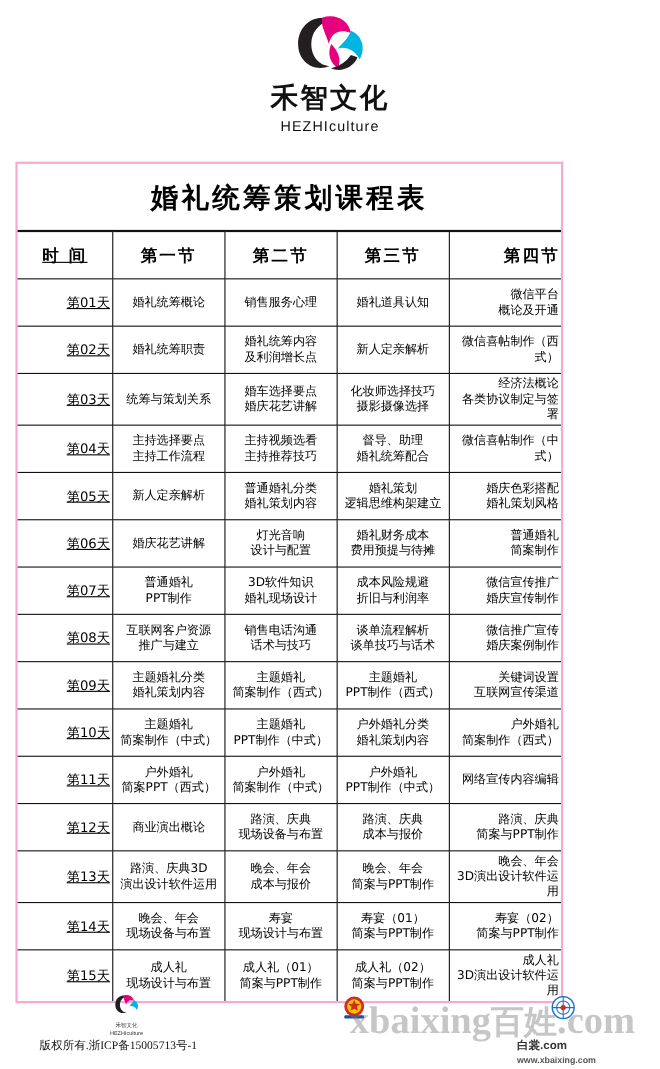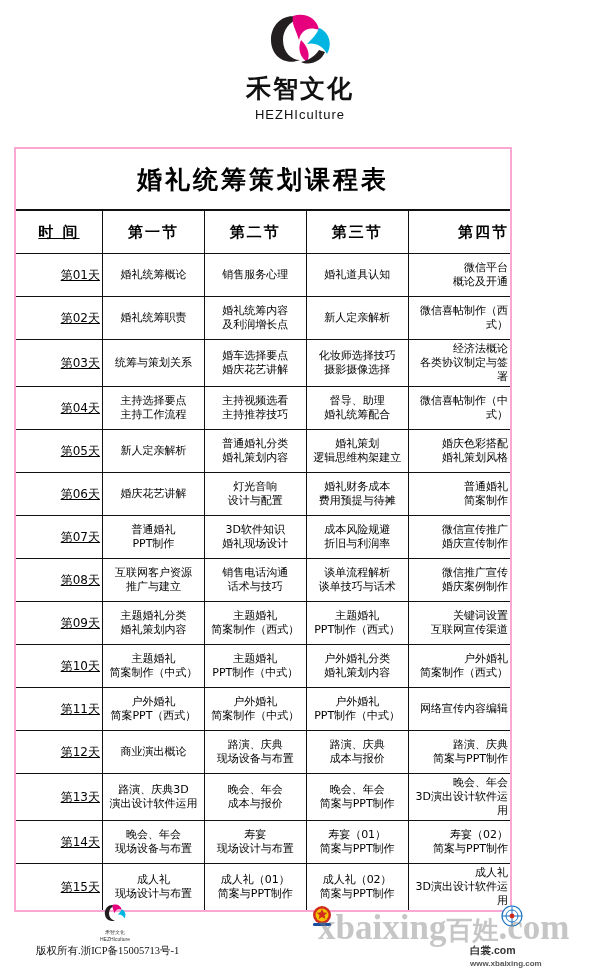--- a/index.html
+++ b/index.html
@@ -156,21 +156,21 @@
     font-size: 35px;
     font-weight: bold;
     color: rgba(120,120,120,0.42);
     letter-spacing: 0px;
     font-family: "Liberation Serif", serif;
     white-space: nowrap;
     pointer-events: none;
   }
   .watermark .cn {
     font-family: "DejaVu Sans", sans-serif;
-    font-size: 26px;
+    font-size: 30px;
     text-align: right;
   }
 </style>
 </head>
 <body>
 
 <div class="header">
   <div class="logo-mark">
     <svg width="74" height="58" viewBox="0 0 74 58" xmlns="http://www.w3.org/2000/svg">
       <path d="M8 30 C8 12, 24 2, 37 8 C26 12, 20 20, 20 30 C20 42, 28 50, 37 50 C22 56, 8 46, 8 30 Z" fill="#231f20"></path>

